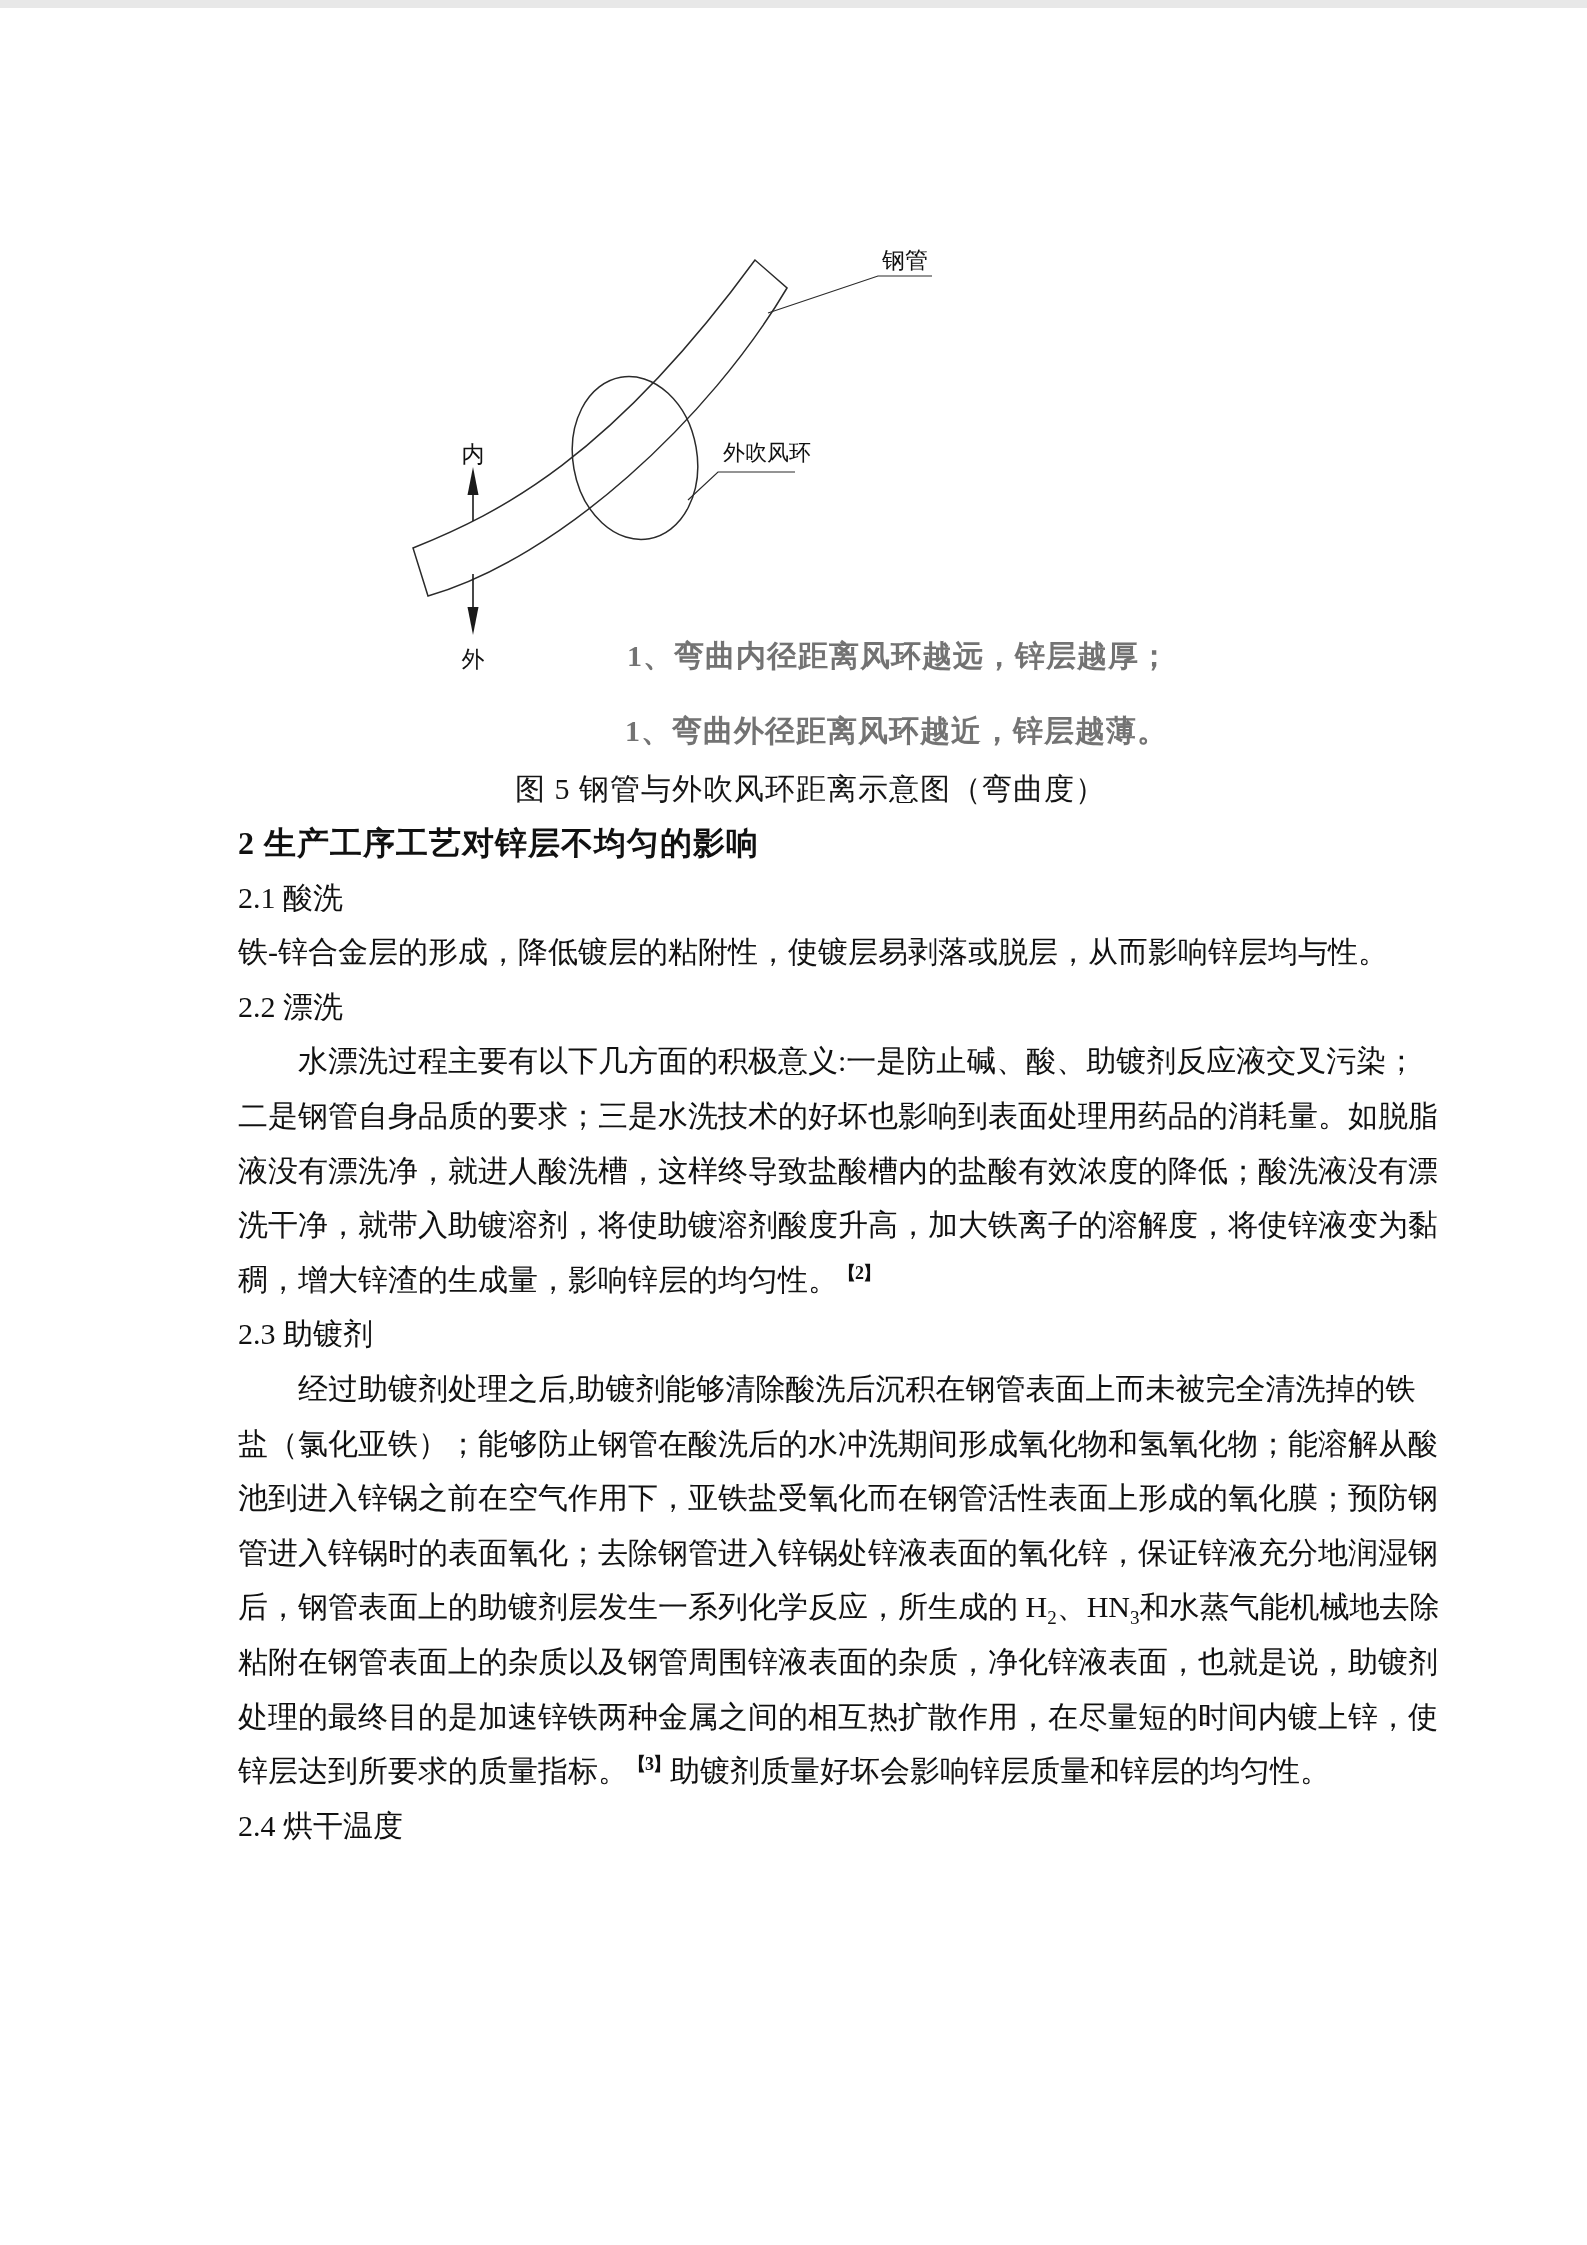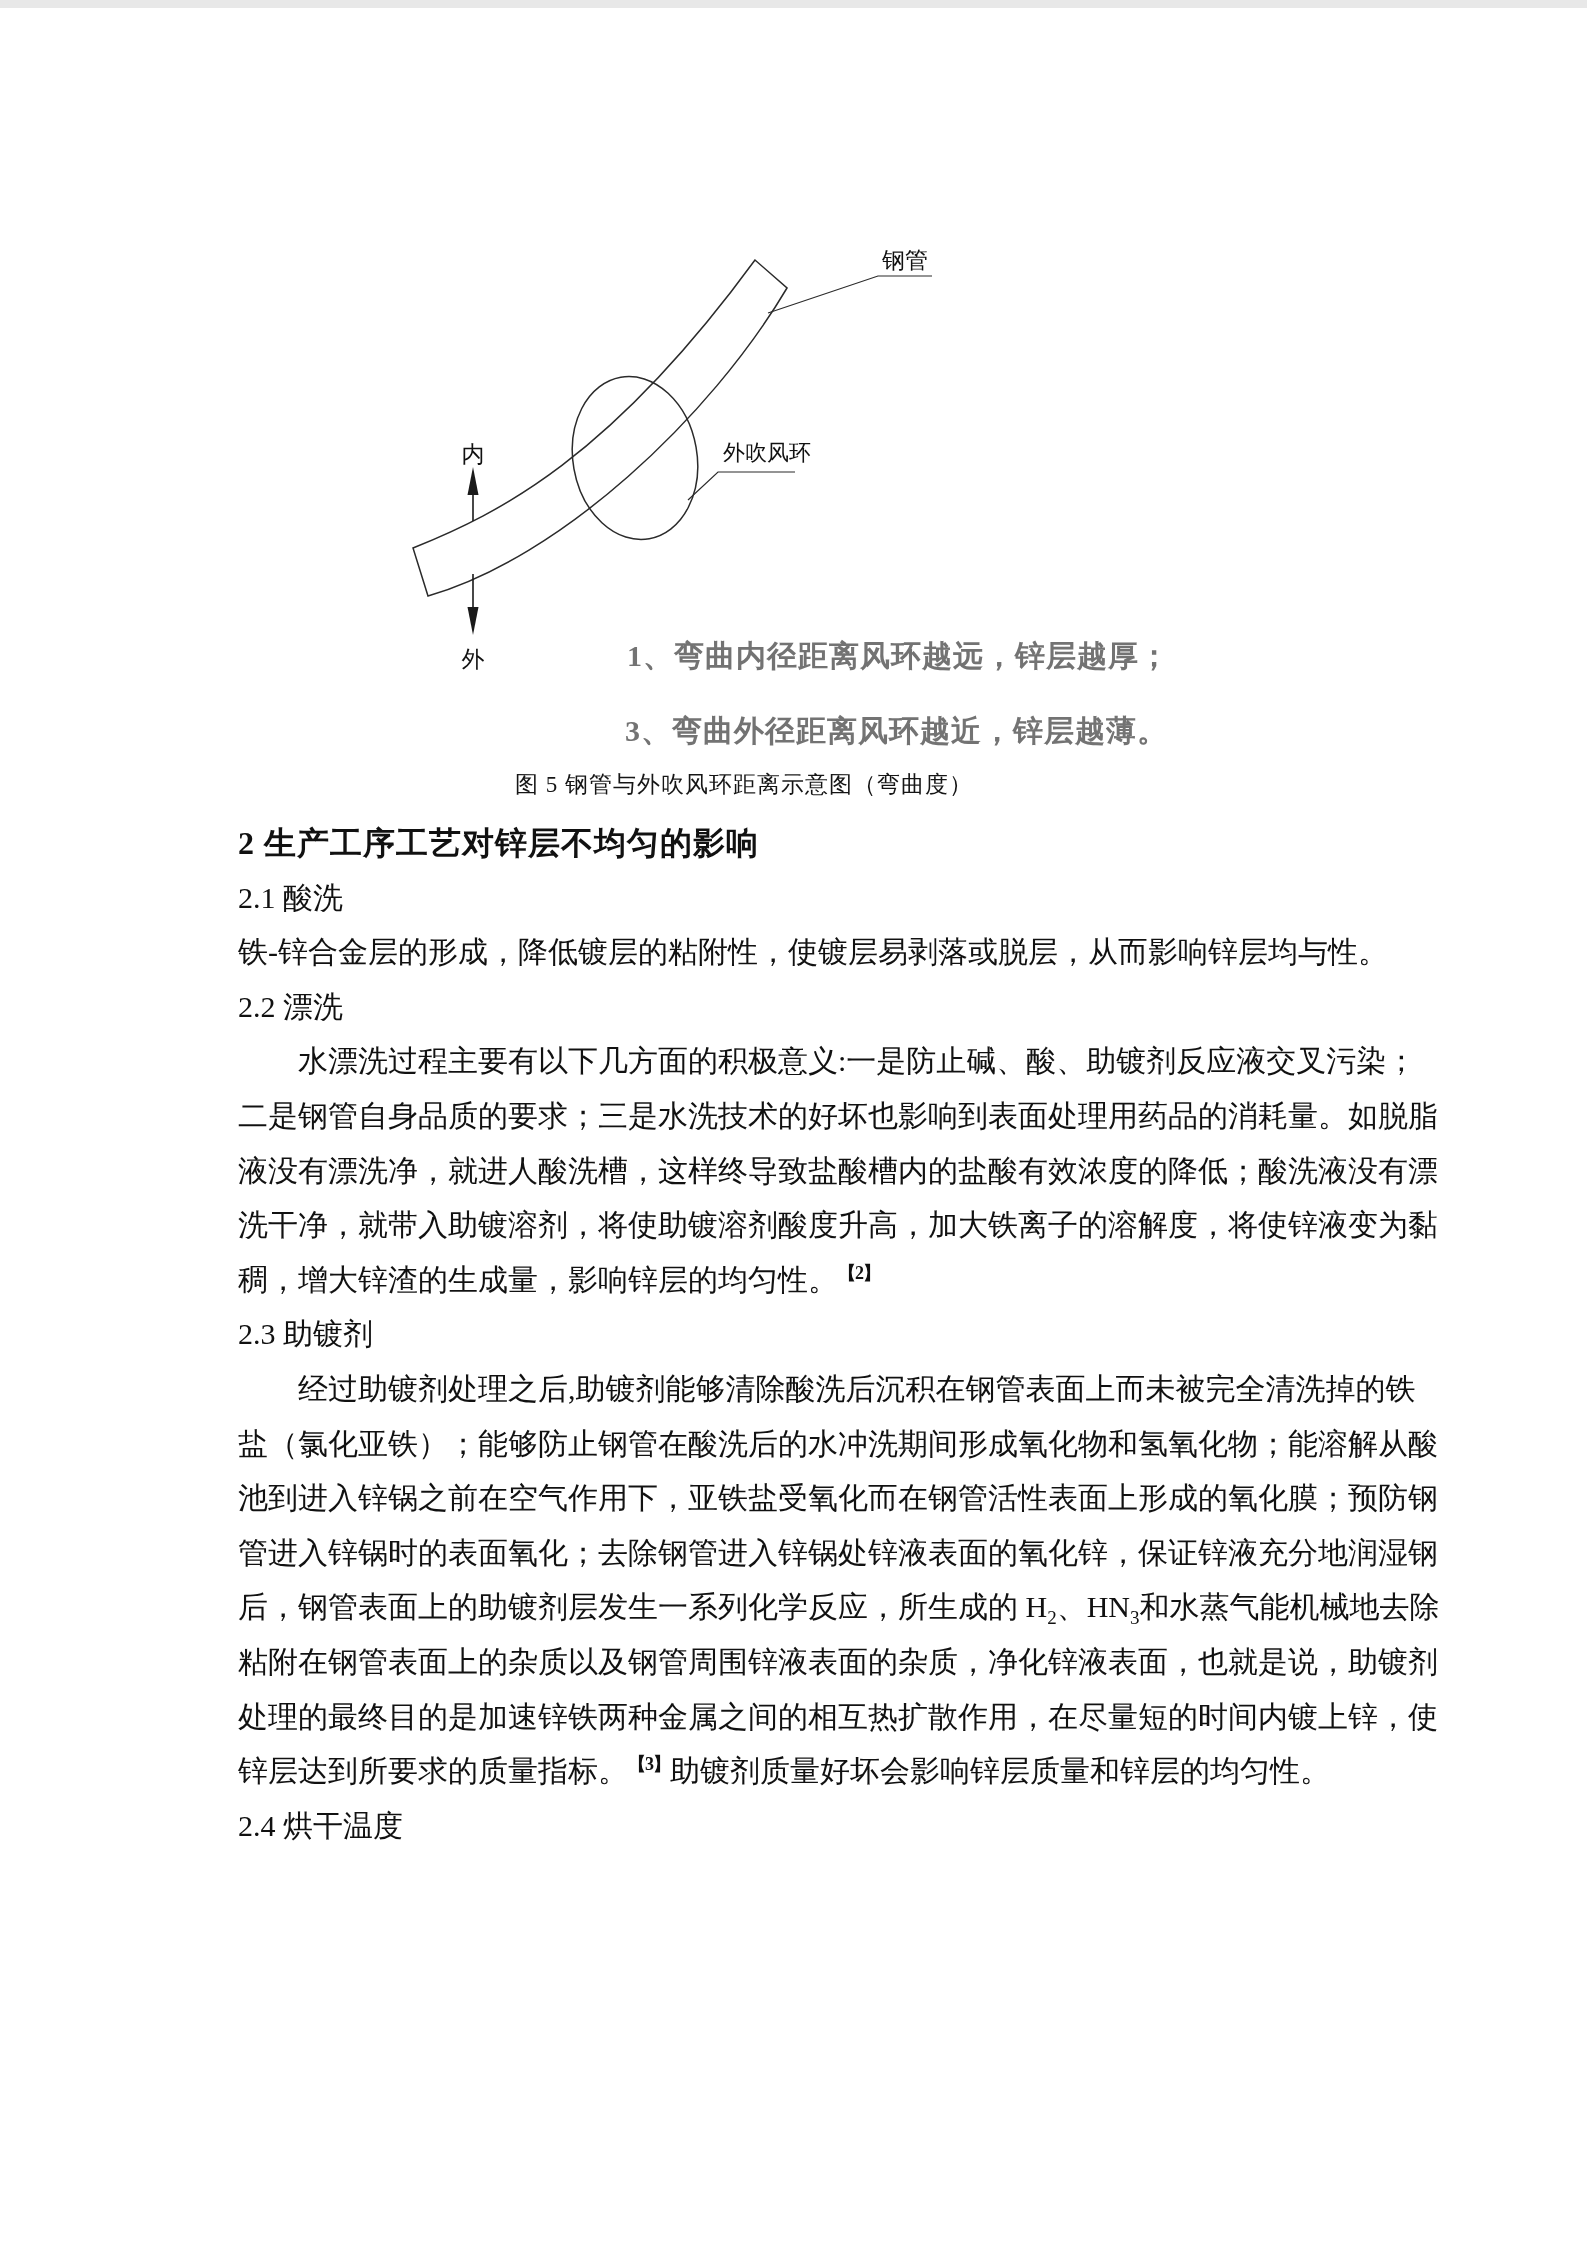--- a/index.html
+++ b/index.html
@@ -16,21 +16,21 @@
   .figure-svg text{font-family:"Liberation Serif","DejaVu Serif",serif;fill:#111;}
   .fig-note{
     position:absolute;
     font-size:30px;font-weight:bold;letter-spacing:1px;
     white-space:nowrap;color:#737373;
   }
   .fig-note-1{left:627px;top:628px;}
   .fig-note-2{left:625px;top:703px;}
   .fig-caption{
     position:absolute;left:515px;top:761px;
-    font-size:23px;white-space:nowrap;color:#151515;letter-spacing:1px;
+    font-size:30px;white-space:nowrap;color:#151515;letter-spacing:1px;
   }
   
   .body-text{
     position:absolute;left:238px;top:808px;width:1200px;
     font-size:30px;
   }
   .line{height:54.6px;line-height:54.6px;white-space:nowrap;}
   .line.heading{font-weight:bold;font-size:32px;letter-spacing:1px;}
   .line.subheading{font-weight:normal;}
   .line.para-first{text-indent:60px;}
@@ -62,21 +62,21 @@
 
     <polyline points="408,332 438,304 515,304" fill="none" stroke="#2b2b2b" stroke-width="1.2"></polyline>
 
     <text x="625" y="100" font-size="23" text-anchor="middle">钢管</text>
     <text x="443" y="292" font-size="22">外吹风环</text>
     <text x="193" y="294" font-size="23" text-anchor="middle">内</text>
     <text x="193" y="499" font-size="23" text-anchor="middle">外</text>
   </svg>
 
   <div class="fig-note fig-note-1">1、弯曲内径距离风环越远，锌层越厚；</div>
-  <div class="fig-note fig-note-2">3、弯曲外径距离风环越近，锌层越薄。</div>
+  <div class="fig-note fig-note-2">1、弯曲外径距离风环越近，锌层越薄。</div>
 
   <div class="fig-caption">图 5 钢管与外吹风环距离示意图（弯曲度）</div>
 
   <div class="body-text">
       <div class="line heading"><span>2 生产工序工艺对锌层不均匀的影响</span></div>
       <div class="line subheading"><span>2.1 酸洗</span></div>
       <div class="line para"><span>铁-锌合金层的形成，降低镀层的粘附性，使镀层易剥落或脱层，从而影响锌层均与性。</span></div>
       <div class="line subheading"><span>2.2 漂洗</span></div>
       <div class="line para-first"><span>水漂洗过程主要有以下几方面的积极意义:一是防止碱、酸、助镀剂反应液交叉污染；</span></div>
       <div class="line para"><span>二是钢管自身品质的要求；三是水洗技术的好坏也影响到表面处理用药品的消耗量。如脱脂</span></div>

